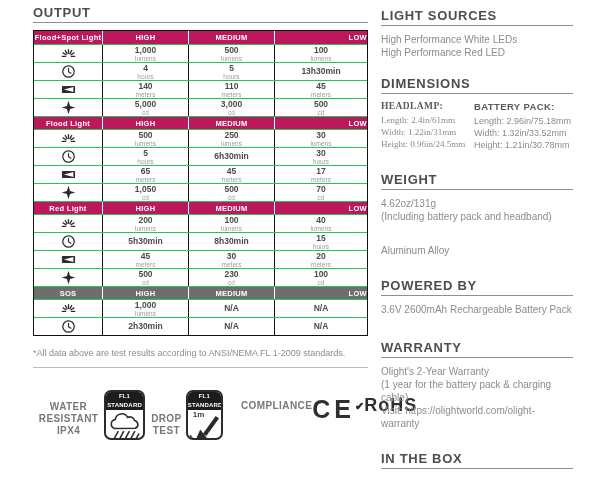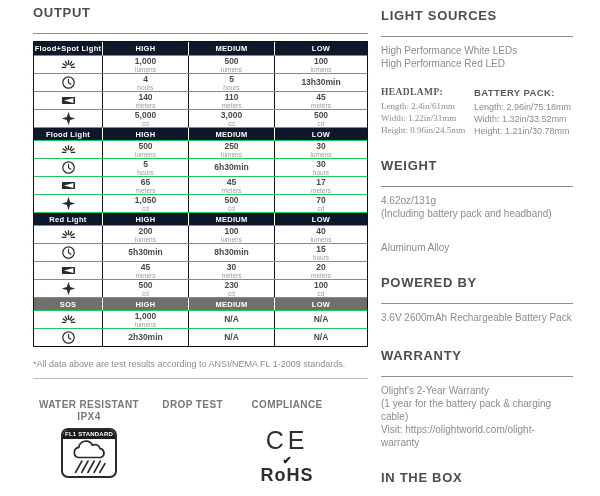--- a/index.html
+++ b/index.html
@@ -8,35 +8,35 @@
     width:600px; height:496px; background:#ffffff; overflow:hidden;
     font-family:"Liberation Sans", sans-serif; color:#4d4d4d;
   }
   .page { display:flex; padding:5px 0 0 33px; }
   .left  { width:335px; flex:none; }
   .right { width:192px; flex:none; margin-left:13px; padding-top:3px; }
 
   
   .h1 {
     font-size:13px; font-weight:bold; color:#4d4d4d; letter-spacing:.7px;
-    padding-bottom:13px; border-bottom:1px solid #8f8f8f; margin-bottom:7px;
+    padding-bottom:2px; border-bottom:1px solid #8f8f8f; margin-bottom:7px;
   }
 
   
   .table { border:1px solid #111; width:335px; }
   .th,.tr { display:grid; grid-template-columns:69px 86px 86px 1fr; }
-  .th { background:#0f172a; height:13px; }
+  .th { background:#be185d; height:13px; }
   .th.gray { background:#6e6e6e; }
   .tr { height:18px; background:#fff; }
   .tr+.tr, .tr+.th, .th+.tr { border-top:1px solid #22c55e; }
   .td { display:flex; flex-direction:column; align-items:center; justify-content:center;
         border-right:1px solid #111; min-width:0; }
   .td:last-child { border-right:none; }
   .th .td { border-right:1px solid #fff; }
-  .th .td:last-child { border-right:none; }
+  .th .td:last-child { border-right:none;align-items:flex-end; }
   .sname, .chead { color:#fff; font-size:7.5px; font-weight:bold; letter-spacing:.3px; }
   .v { font-size:8.5px; font-weight:bold; color:#4a4a4a; line-height:9px; }
   .u { font-size:6.5px; color:#9c9c9c; line-height:7px; }
   .ic { width:15px; height:15px; display:block; }
 
   .foot { font-size:9px; color:#8c8c8c; margin-top:12px; }
   .hr2  { border:none; border-top:1px solid #bdbdbd; margin:9px 0 0 0; }
 
   
   .sec { margin-bottom:21px; }
@@ -44,34 +44,34 @@
   .sec.pw { margin-bottom:24px; }
   .sline { font-size:10px; color:#8c8c8c; line-height:13px; }
   .dims { display:flex; }
   .dcol1 { width:93px; flex:none;font-family:Liberation Serif, serif; }
   .dcol2 { flex:1; }
   .dlabel { font-size:9.5px; font-weight:bold; color:#5a5a5a; letter-spacing:.4px; margin-bottom:3px; }
   .dline { font-size:9px; color:#8c8c8c; line-height:12px; }
 
   
   .badges { display:flex; align-items:flex-start; margin-top:20px; }
-  .bgroup { display:flex; flex-direction:column; align-items:center; }
+  .bgroup { display:flex; flex-direction:row; align-items:center; }
   .bg1 { width:112px; }
   .bg2 { width:76px; margin-left:2px;align-items:flex-end; }
   .bg3 { width:92px; margin-left:18px; }
   .blabel { font-size:10px; font-weight:bold; color:#787878; letter-spacing:.4px;
             text-align:center; line-height:12px; }
   .labelbox { height:27px; }
   .badge { width:56px; height:50px; border:2px solid #2b2b2b; border-radius:7px;
            background:#fff; overflow:hidden; margin-top:2px; }
   .bhead { background:#1c1c1c; color:#fff; font-size:6px; font-weight:bold;
            text-align:center; line-height:9px; letter-spacing:.2px; }
   .bicon { position:relative; height:36px; display:flex; align-items:center; justify-content:center; }
   .dropm { position:absolute; top:0px; left:5px; font-size:8px; font-weight:bold; color:#3a3a3a; }
-  .ce    { font-size:25px; font-weight:normal; color:#2f2f2f; letter-spacing:4px; line-height:27px; margin-top:16px; }
+  .ce    { font-size:25px; font-weight:bold; color:#2f2f2f; letter-spacing:4px; line-height:27px; margin-top:8px; }
   .check { font-size:11px; font-weight:bold; color:#1f1f1f; line-height:11px; margin-top:1px; }
   .rohs  { font-size:18px; font-weight:bold; color:#2f2f2f; letter-spacing:1px; line-height:19px; }
 </style>
 </head>
 <body>
 
 <svg width="0" height="0" style="position:absolute">
   <symbol id="i-bright" viewBox="0 0 16 16">
     <g stroke="#2b2b2b" stroke-width="1.4" stroke-linecap="round">
       <line x1="11" y1="11" x2="14.7" y2="11"></line>
@@ -452,20 +452,29 @@
                 <use href="#i-cloud" xlink:href="#i-cloud"></use>
               </svg>
           </div>
         </div>
       </div>
 
       <div class="bgroup bg2">
         <div class="labelbox">
           <div class="blabel">DROP TEST</div>
         </div>
+        <div class="badge">
+          <div class="bhead">FL1 STANDARD</div>
+          <div class="bicon">
+            <span class="dropm">1m</span>
+            <svg width="36" height="32" viewBox="0 0 34 30" style="margin-top:3px">
+                <use href="#i-droparrow" xlink:href="#i-droparrow"></use>
+              </svg>
+          </div>
+        </div>
       </div>
 
       <div class="bgroup bg3">
         <div class="blabel">COMPLIANCE</div>
         <div class="ce">CE</div>
         <div class="check">✔</div>
         <div class="rohs">RoHS</div>
       </div>
 
     </div>
@@ -473,20 +482,21 @@
 
   <div class="right">
 
     <div class="sec ls">
       <div class="h1">LIGHT SOURCES</div>
       <div class="sline">High Performance White LEDs</div>
       <div class="sline">High Performance Red LED</div>
     </div>
 
     <div class="sec">
+      <div class="h1">DIMENSIONS</div>
       <div class="dims">
         <div class="dcol1">
           <div class="dlabel">HEADLAMP:</div>
           <div class="dline">Length: 2.4in/61mm</div>
           <div class="dline">Width: 1.22in/31mm</div>
           <div class="dline">Height: 0.96in/24.5mm</div>
         </div>
         <div class="dcol2">
           <div class="dlabel">BATTERY PACK:</div>
           <div class="dline">Length: 2.96in/75.18mm</div>

